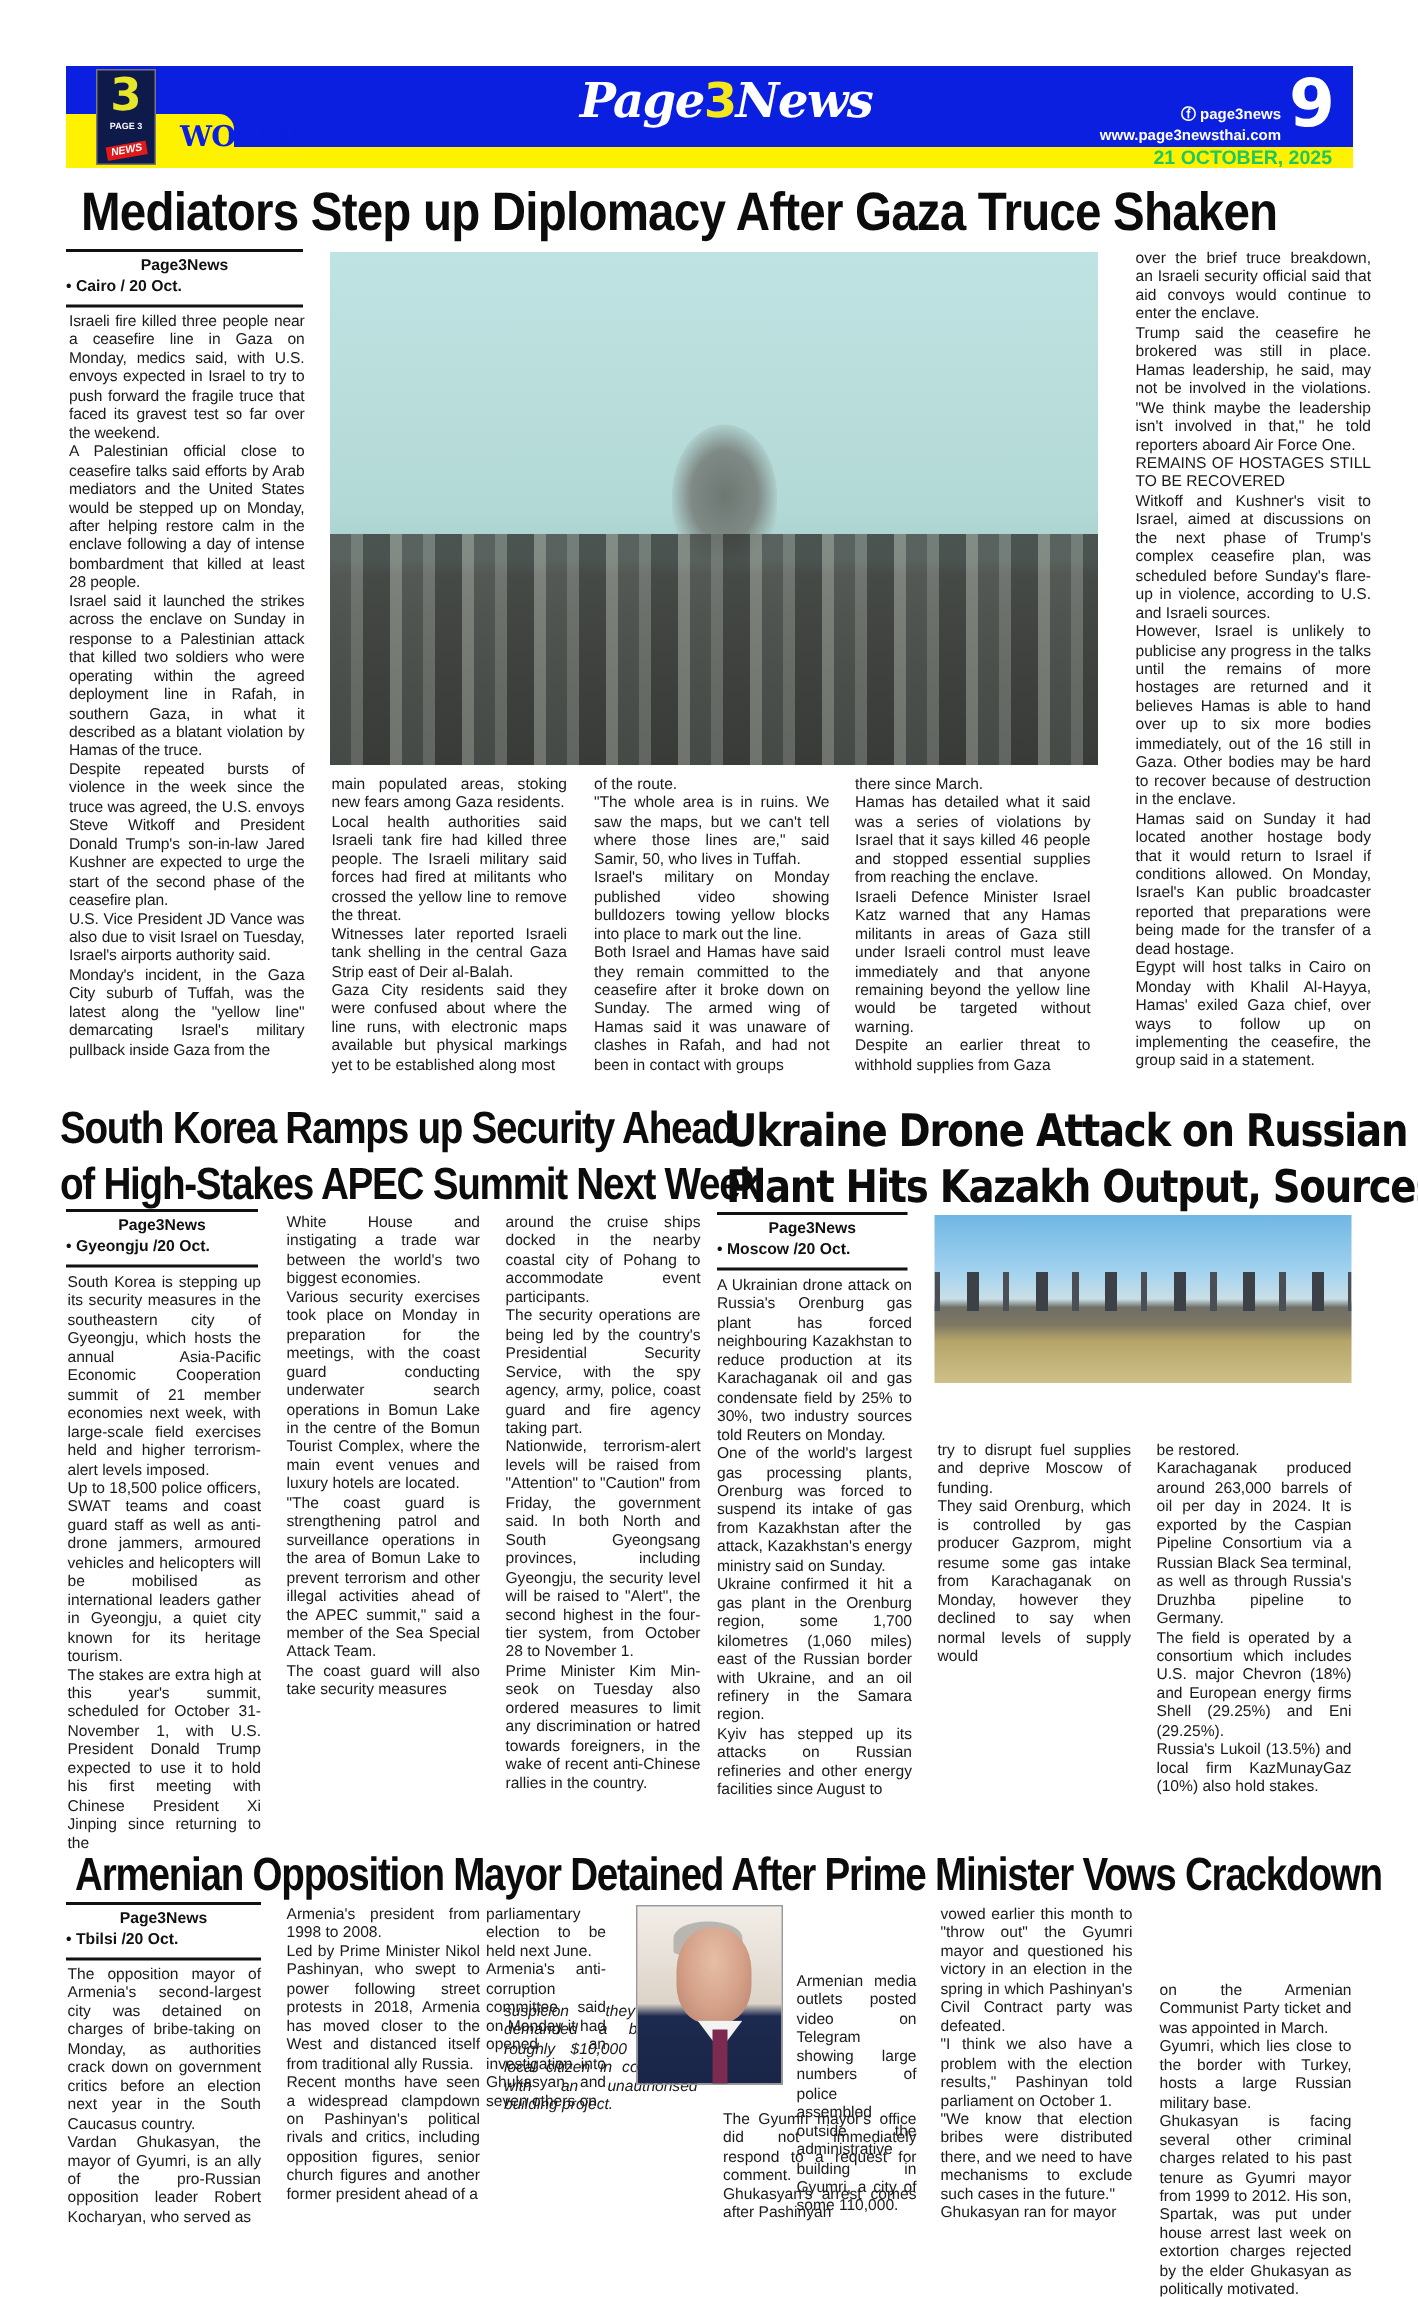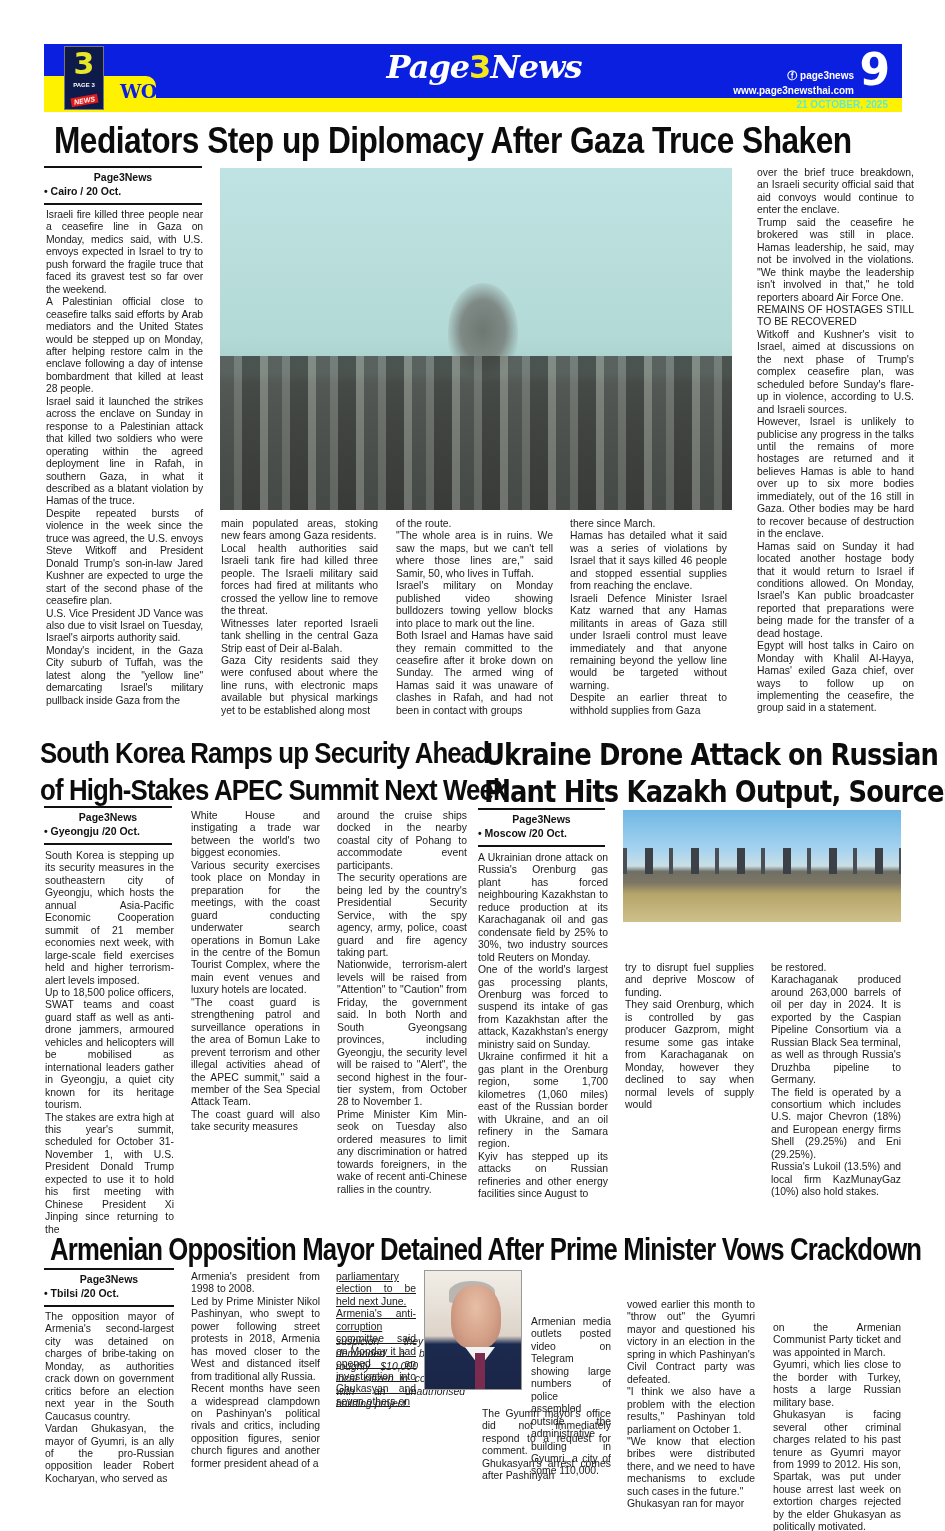--- a/index.html
+++ b/index.html
@@ -13,21 +13,21 @@
   .logo-box { position: absolute; left: 20px; top: 2px; width: 40px; height: 64px; background: #0d1a4a; border: 1px solid #777; text-align: center; z-index: 2; }
   .logo-3 { font-family: "DejaVu Sans", sans-serif; font-weight: bold; font-size: 30px; color: #e6e62a; line-height: 34px; }
   .logo-page3 { font-size: 6px; color: #fff; font-weight: bold; line-height: 8px; }
   .logo-news { display: inline-block; margin-top: 3px; background: #e01a1a; color: #fff; font-size: 7px; font-style: italic; font-weight: bold; padding: 1px 3px; transform: rotate(-10deg); }
   .section-label { position: absolute; left: 76px; top: 36px; font-family: "DejaVu Serif", serif; font-weight: bold; font-size: 19px; color: #0a1fe0; z-index: 2; letter-spacing: -0.5px; }
   .brand { position: absolute; left: 300px; top: 4px; width: 280px; text-align: center; font-family: "DejaVu Serif", serif; font-weight: bold; font-size: 32px; color: #fff; letter-spacing: -1px; font-style: italic; }
   .brand .three { color: #f5e81a; font-style: normal; font-family: "DejaVu Sans", sans-serif; }
   .fb-line { position: absolute; right: 48px; top: 25px; font-size: 10px; font-weight: bold; color: #fff; }
   .web-line { position: absolute; right: 48px; top: 41px; font-size: 10px; font-weight: bold; color: #fff; }
   .page-num { position: absolute; right: 12px; top: 0px; font-family: "DejaVu Sans", sans-serif; font-weight: bold; font-size: 44px; color: #fff; line-height: 52px; }
-  .date-line { position: absolute; right: 14px; top: 54px; font-size: 10px; font-weight: bold; color: #5eead4; line-height: 14px; }
+  .date-line { position: absolute; right: 14px; top: 54px; font-size: 13px; font-weight: bold; color: #22c55e; line-height: 14px; }
 
   .headline { position: absolute; font-family: "Liberation Sans", sans-serif; font-weight: bold; color: #0c0c0c; white-space: nowrap; letter-spacing: -0.6px; transform-origin: left top; }
   .hl-main { left: 54px; top: 120px; font-size: 36px; transform: scaleX(0.88); }
   .hl-korea { left: 40px; top: 734px; font-size: 30px; line-height: 37px; text-align: center; width: 470px; transform: scaleX(0.86); letter-spacing: -1px; }
   .hl-ukraine { left: 484px; top: 736px; font-size: 30px; line-height: 37px; text-align: center; width: 415px; font-family: "DejaVu Sans", sans-serif; transform: scaleX(0.86); letter-spacing: -1px; }
   .hl-armenia { left: 50px; top: 1232px; font-size: 31px; transform: scaleX(0.83); letter-spacing: -1px; }
 
   .byline { position: absolute; font-size: 10.5px; font-weight: bold; }
   .byline .rule-top, .byline .rule-bot { height: 2px; background: #111; }
   .byline .src { text-align: center; line-height: 14px; margin-top: 2px; }
@@ -203,39 +203,39 @@
 
 <div class="col" style="left:45px; top:1311px; width:129px;">
     <p>The opposition mayor of Armenia's second-largest city was detained on charges of bribe-taking on Monday, as authorities crack down on government critics before an election next year in the South Caucasus country.</p>
     <p>Vardan Ghukasyan, the mayor of Gyumri, is an ally of the pro-Russian opposition leader Robert Kocharyan, who served as</p>
   </div>
 <div class="col" style="left:191px; top:1271px; width:129px;">
     <p>Armenia's president from 1998 to 2008.</p>
     <p>Led by Prime Minister Nikol Pashinyan, who swept to power following street protests in 2018, Armenia has moved closer to the West and distanced itself from traditional ally Russia.</p>
     <p>Recent months have seen a widespread clampdown on Pashinyan's political rivals and critics, including opposition figures, senior church figures and another former president ahead of a</p>
   </div>
-<div class="col" style="left:336px; top:1271px; width:80px;text-decoration:underline;">
+<div class="col" style="left:324px; top:1271px; width:80px;">
     <p>parliamentary election to be held next June.</p>
     <p>Armenia's anti-corruption committee said on Monday it had opened an investigation into Ghukasyan and seven others on</p>
   </div>
 <div class="col" style="left:336px; top:1336px; width:129px;font-style:italic;">suspicion they had demanded a bribe of roughly $10,000 from a local citizen in connection with an unauthorised building project.</div>
 
 <div class="photo photo-mayor">
   <div class="hair"></div>
   <div class="face"></div>
   <div class="collar"></div>
   <div class="tie"></div>
 </div>
 
 <div class="col" style="left:531px; top:1316px; width:80px;">Armenian media outlets posted video on Telegram showing large numbers of police assembled outside the administrative building in Gyumri, a city of some 110,000.</div>
 <div class="col" style="left:482px; top:1408px; width:129px;">
     <p>The Gyumri mayor's office did not immediately respond to a request for comment.</p>
     <p>Ghukasyan's arrest comes after Pashinyan</p>
   </div>
-<div class="col" style="left:627px; top:1271px; width:128px;margin-top:28px;">
+<div class="col" style="left:627px; top:1271px; width:128px;">
     <p>vowed earlier this month to "throw out" the Gyumri mayor and questioned his victory in an election in the spring in which Pashinyan's Civil Contract party was defeated.</p>
     <p>"I think we also have a problem with the election results," Pashinyan told parliament on October 1.</p>
     <p>"We know that election bribes were distributed there, and we need to have mechanisms to exclude such cases in the future."</p>
     <p>Ghukasyan ran for mayor</p>
   </div>
 <div class="col" style="left:773px; top:1322px; width:128px;">
     <p>on the Armenian Communist Party ticket and was appointed in March.</p>
     <p>Gyumri, which lies close to the border with Turkey, hosts a large Russian military base.</p>
     <p>Ghukasyan is facing several other criminal charges related to his past tenure as Gyumri mayor from 1999 to 2012. His son, Spartak, was put under house arrest last week on extortion charges rejected by the elder Ghukasyan as politically motivated.</p>
   </div>

